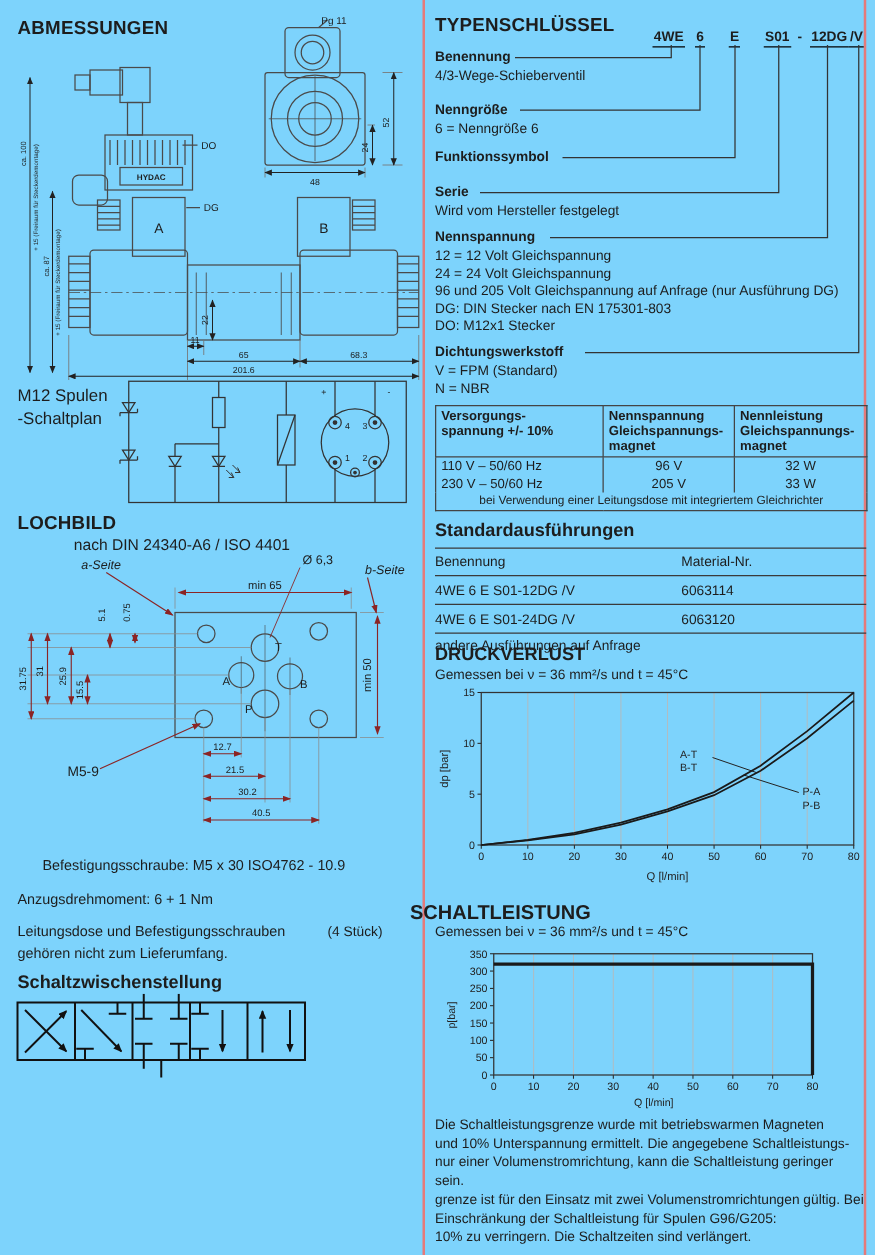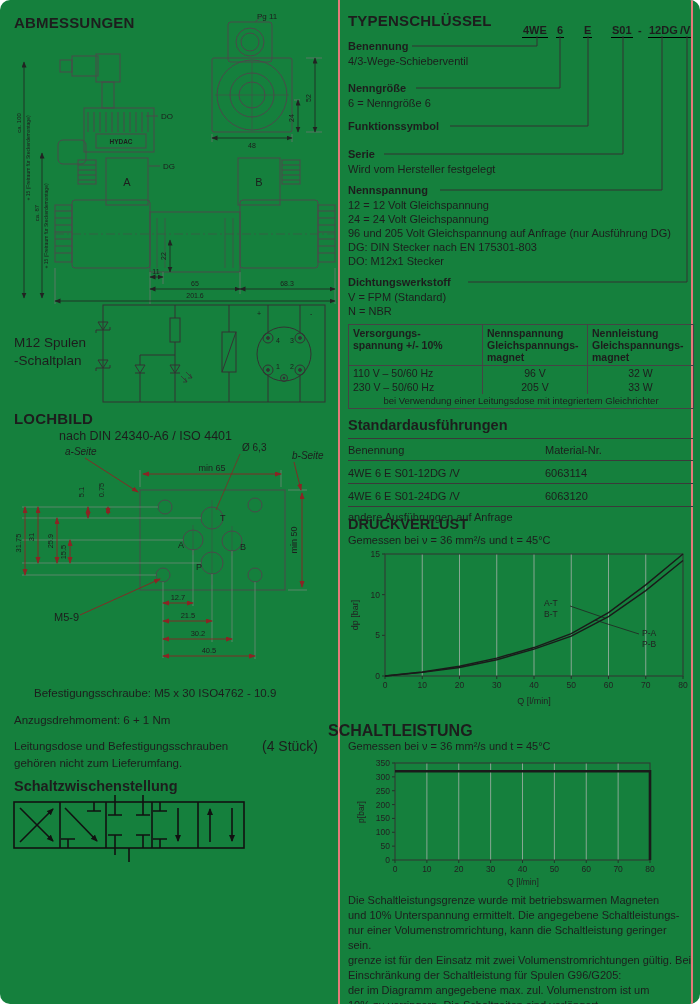--- a/index.html
+++ b/index.html
@@ -1,17 +1,17 @@
 <!DOCTYPE html>
 <html><head>
 <meta charset="utf-8">
 <style>
   html,body{margin:0;padding:0;background:#fff;}
-  #page{position:relative;width:700px;height:1004px;background:#15803d;overflow:hidden;
-        font-family:"Liberation Sans", sans-serif;color:#1d1d1d;border-radius:10px;}
+  #page{position:relative;width:700px;height:1004px;background:#7dd3fc;overflow:hidden;
+        font-family:"Liberation Sans", sans-serif;color:#1d1d1d;}
   .abs{position:absolute;}
   .h1{font-weight:bold;font-size:15px;letter-spacing:.2px;}
   .h2{font-weight:bold;font-size:14px;}
   .lbl{font-weight:bold;font-size:11px;}
   .body{font-size:11px;line-height:14px;}
   .redline{width:2px;background:#e57a7a;top:0;height:1004px;}
   .rule{height:0;border-top:1px solid #3a3a3a;}
   .vt{border-collapse:collapse;width:345px;table-layout:fixed;font-size:10.5px;}
   .vt{border:1px solid #444;}
   .vt th{border:1px solid #444;font-weight:bold;text-align:left;padding:2px 4px;vertical-align:top;}
@@ -119,21 +119,21 @@
       <text x="277" y="278" font-size="7" text-anchor="middle">68.3</text>
       <text x="185" y="290" font-size="7" text-anchor="middle">201.6</text>
       <text x="156" y="248" font-size="7" transform="rotate(-90 156 248)" text-anchor="middle">22</text>
       <text x="11" y="115" font-size="6" transform="rotate(-90 11 115)" text-anchor="middle">ca. 100</text>
       <text x="20" y="150" font-size="5" transform="rotate(-90 20 150)" text-anchor="middle">+ 15 (Freiraum für Steckerdemontage)</text>
       <text x="29" y="205" font-size="6" transform="rotate(-90 29 205)" text-anchor="middle">ca. 87</text>
       <text x="38" y="218" font-size="5" transform="rotate(-90 38 218)" text-anchor="middle">+ 15 (Freiraum für Steckerdemontage)</text>
     </g>
   </svg>
 
-  <div class="abs" style="left:14px;top:308px;font-size:13.5px;line-height:18px;margin-top:26px;">
+  <div class="abs" style="left:14px;top:308px;font-size:13.5px;line-height:18px;">
     <div>M12 Spulen</div>
     <div>-Schaltplan</div>
   </div>
 
   <svg class="abs" style="left:10px;top:300px;" width="330" height="115" viewBox="0 0 330 115">
     <g stroke="#333" fill="none" stroke-width="1">
       <rect x="93" y="5" width="222" height="97"></rect>
 
       <path d="M88,22 H98 L93,30 Z M86,30 H100 M86,30 V33 M100,30 V27" fill="none"></path>
       <path d="M88,60 H98 L93,68 Z M86,68 H100 M86,68 V71 M100,68 V65" fill="none"></path>
@@ -247,21 +247,21 @@
       <text x="178" y="178" font-size="7.5" text-anchor="middle">21.5</text>
       <text x="188" y="196" font-size="7.5" text-anchor="middle">30.2</text>
       <text x="199" y="213" font-size="7.5" text-anchor="middle">40.5</text>
       <text x="44" y="181" font-size="11">M5-9</text>
     </g>
   </svg>
 
   <div class="abs body" style="left:14px;top:686px;font-size:11.5px;margin-left:20px;">Befestigungsschraube: M5 x 30 ISO4762 - 10.9</div>
   <div class="abs body" style="left:14px;top:713px;font-size:11.5px;">Anzugsdrehmoment: 6 + 1 Nm</div>
   <div class="abs body" style="left:14px;top:739px;font-size:11.5px;">Leitungsdose und Befestigungsschrauben</div>
-  <div class="abs body" style="left:262px;top:739px;font-size:14px;">(4 Stück)</div>
+  <div class="abs body" style="left:262px;top:739px;font-size:11px;">(4 Stück)</div>
   <div class="abs body" style="left:14px;top:756px;font-size:11.5px;">gehören nicht zum Lieferumfang.</div>
 
   <div class="abs h2" style="left:14px;top:778px;font-size:14.5px;">Schaltzwischenstellung</div>
   <svg class="abs" style="left:10px;top:795px;" width="260" height="70" viewBox="0 0 260 70">
     <defs>
       <marker id="m3" orient="auto" markerWidth="9" markerHeight="9" refX="6" refY="3" markerUnits="userSpaceOnUse">
         <path d="M0,0 L7,3 L0,6 Z" fill="#111"></path>
       </marker>
     </defs>
     <g stroke="#111" fill="none" stroke-width="1.6">
@@ -484,17 +484,16 @@
       <rect x="47" y="11" width="255" height="97" fill="none" stroke="#333" stroke-width="1"></rect>
       <polyline points="47,19.314285714285717 302,19.314285714285717 302,108" fill="none" stroke="#1a1a1a" stroke-width="2.6"></polyline>
     </svg>
 
   <div class="abs" style="left:348px;top:893px;width:344px;font-size:11px;line-height:15px;">
     <div>Die Schaltleistungsgrenze wurde mit betriebswarmen Magneten</div>
     <div>und 10% Unterspannung ermittelt. Die angegebene Schaltleistungs-</div>
     <div>nur einer Volumenstromrichtung, kann die Schaltleistung geringer sein.</div>
     <div>grenze ist für den Einsatz mit zwei Volumenstromrichtungen gültig. Bei</div>
     <div>Einschränkung der Schaltleistung für Spulen G96/G205:</div>
-    <div>der im Diagramm angegebene max. zul. Volumenstrom ist um</div>
     <div>10% zu verringern. Die Schaltzeiten sind verlängert.</div>
   </div>
 
 </div>
 
 </body></html>

